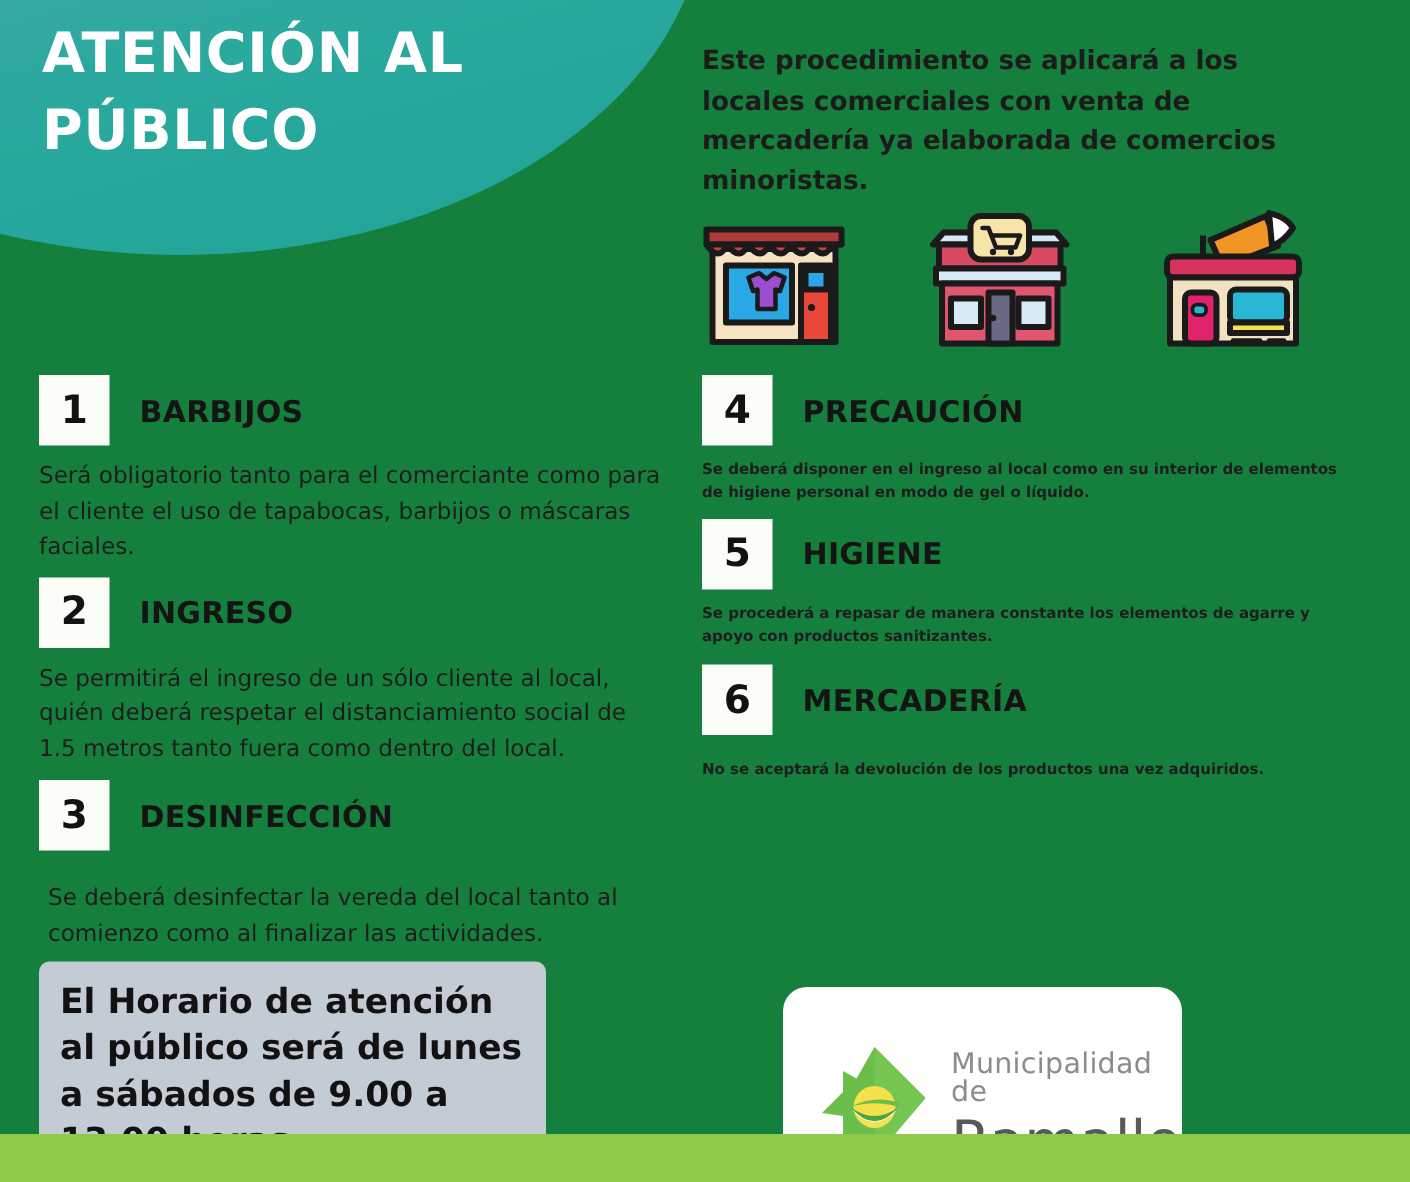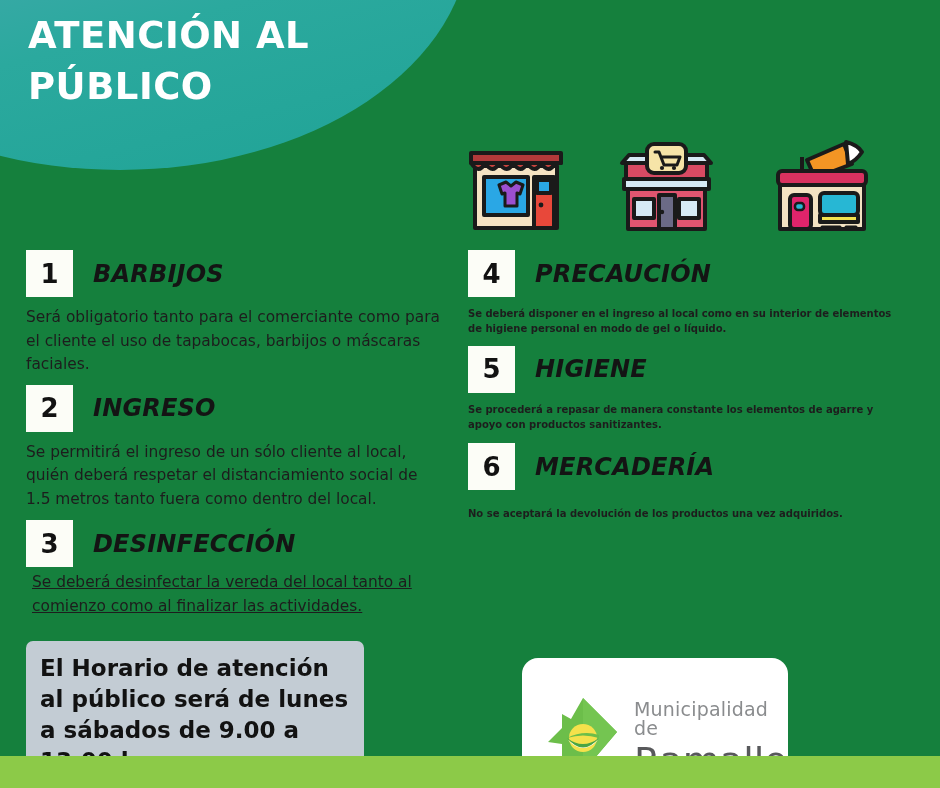--- a/index.html
+++ b/index.html
@@ -65,37 +65,36 @@
     color:#121212;
     font-weight:bold;
     font-size:26px;
     display:flex;align-items:center;justify-content:center;
     flex:0 0 auto;
   }
   .item-title{
     margin-left:20px;
     color:#141414;
     font-weight:bold;
-    font-size:24px;
+    font-size:20px;
     letter-spacing:0.2px;
     white-space:nowrap;
-    font-style:italic;
   }
   .item-body{
     color:#1d1d1d;
     font-size:15.4px;
     line-height:1.53;
     margin-top:9px;
   }
 
   
   .col-left .item1{margin-top:0px;}
   .col-left .item2{margin-top:8px;}
   .col-left .item3{margin-top:9px;}
-  .col-left .item3 .item-body{margin-left:6px;margin-top:4px;text-decoration:underline;}
+  .col-left .item3 .item-body{margin-left:6px;margin-top:20px;}
 
   
   .col-right .item4{margin-top:0px;}
   .col-right .item5{margin-top:9px;}
   .col-right .item6{margin-top:11px;}
   .col-right .item6 .item-body{margin-top:16px;}
   .col-right .item-body{font-size:10px;font-weight:bold;}
 
   
   .schedule{
@@ -131,20 +130,21 @@
 </style>
 </head>
 <body>
 
 <div id="poster">
 
   <div class="blob"></div>
 
   <div class="title">ATENCIÓN AL PÚBLICO</div>
 
+  <div class="intro">Este procedimiento se aplicará a los locales comerciales con venta de mercadería ya elaborada de comercios minoristas.</div>
 
   <div class="icons-row">
 
     <svg class="ico1" width="100" height="100" viewBox="0 0 100 100">
       <g stroke="#1a1a1a" stroke-width="4" stroke-linejoin="round">
         <rect x="9" y="33" width="82" height="62" fill="#f6e3c3"></rect>
         <path d="M5 30 L95 30 L95 20 L5 20 Z" fill="#b13a3a"></path>
         <path d="M5 30 q8 12 14 0 q8 12 14 0 q8 12 14 0 q8 12 14 0 q8 12 14 0 q8 12 14 0 L95 30 Z" fill="#c8453f"></path>
         <rect x="18" y="44" width="44" height="38" fill="#2aa7e5"></rect>
         <rect x="68" y="44" width="20" height="51" fill="#e8483a"></rect>

